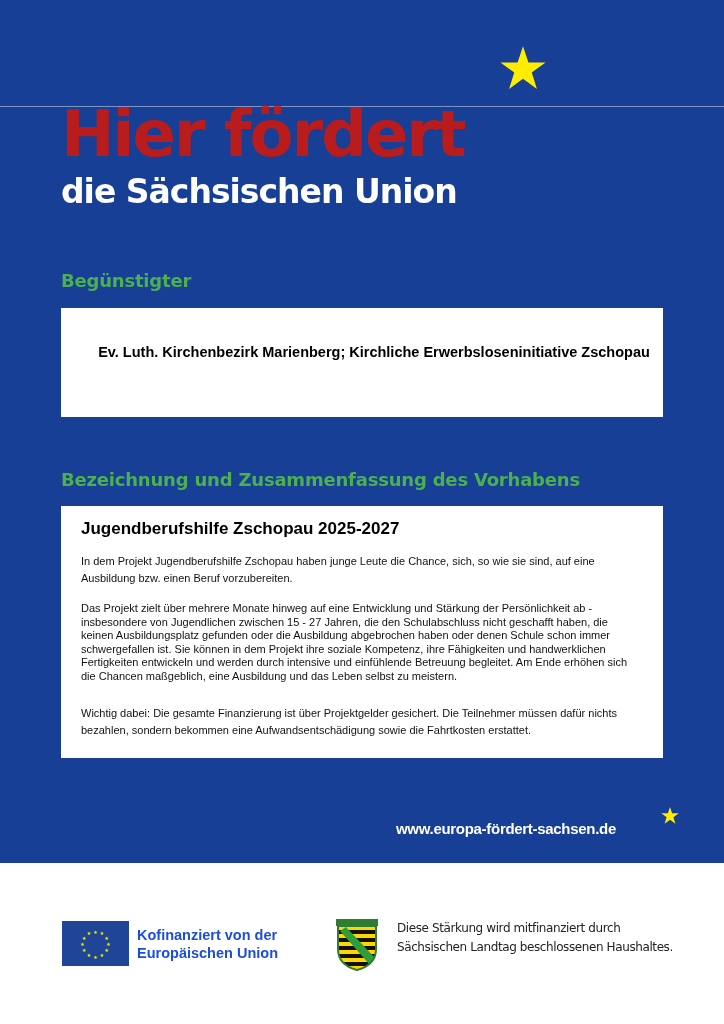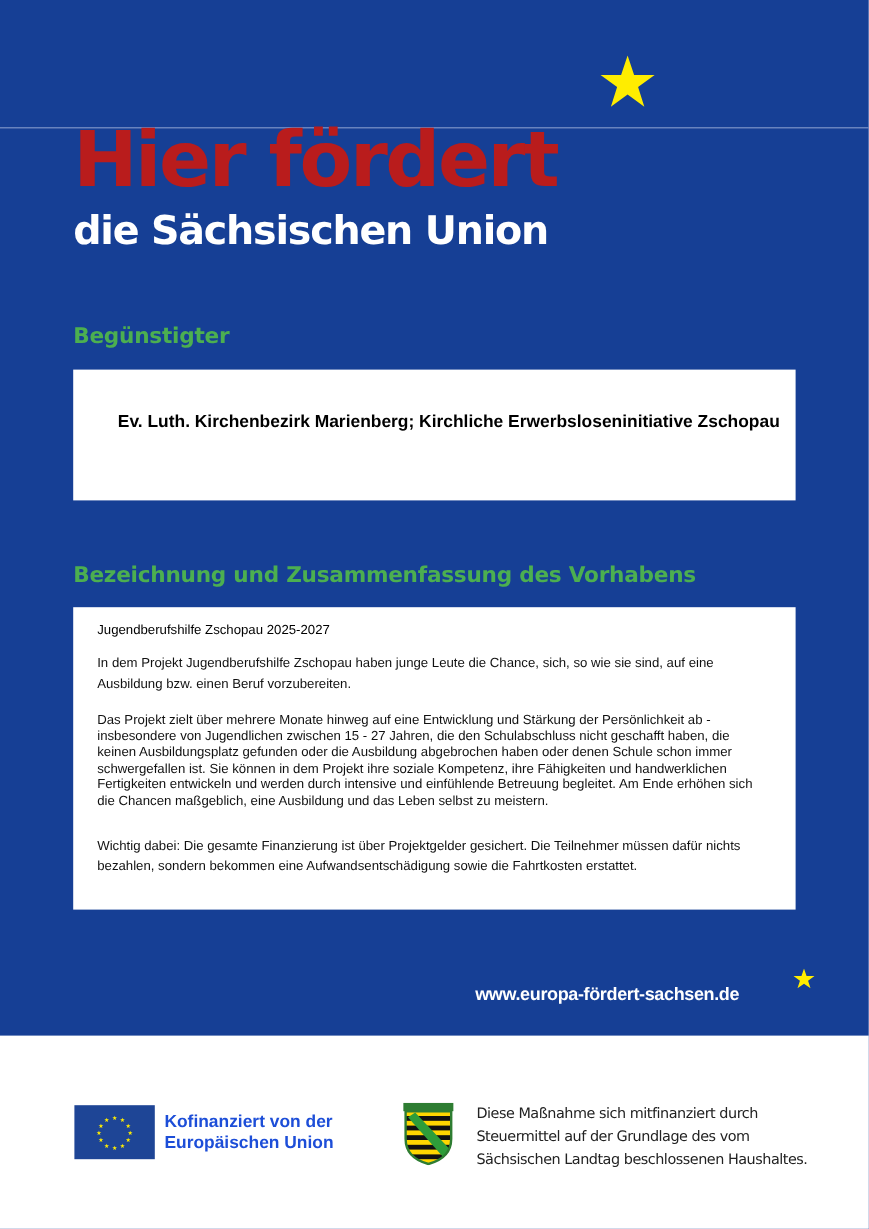--- a/index.html
+++ b/index.html
@@ -10,21 +10,21 @@
   .star-bottom { position: absolute; left: 661px; top: 807px; width: 18px; height: 17px; }
   .title1 { position: absolute; left: 61px; top: 96px; color: #b91c1c; font-family: "DejaVu Sans", sans-serif; font-weight: bold; font-size: 64px; letter-spacing: -2px; line-height: 76px; white-space: nowrap; }
   .title2 { position: absolute; left: 61px; top: 170px; color: #ffffff; font-family: "DejaVu Sans", sans-serif; font-weight: bold; font-size: 33px; letter-spacing: -1px; line-height: 44px; white-space: nowrap; }
   .section-label { position: absolute; left: 61px; color: #4caf50; font-family: "DejaVu Sans", sans-serif; font-weight: bold; font-size: 18px; letter-spacing: -0.2px; white-space: nowrap; }
   .lbl1 { top: 270px; }
   .lbl2 { top: 469px; }
   .box { position: absolute; left: 61px; width: 602px; background: #ffffff; box-sizing: border-box; }
   .box1 { top: 308px; height: 109px; }
   .box2 { top: 506px; height: 252px; padding: 13px 20px 0 20px; }
   .beneficiary { position: absolute; left: 12px; top: 36px; width: 100%; text-align: center; color: #000; font-size: 14.5px; font-weight: bold; white-space: nowrap; }
-  .proj-title { font-size: 11px; font-weight: normal; color: #000; margin: 0 0 14px 0; }
+  .proj-title { font-size: 17px; font-weight: bold; color: #000; margin: 0 0 14px 0; }
   .para { font-size: 11px; color: #111; line-height: 13.5px; margin: 0; }
   .p1 { margin-bottom: 15px; line-height: 17px; }
   .p2 { margin-bottom: 22px; }
   .p3 { line-height: 17px; }
   .website { position: absolute; left: 396px; top: 820px; color: #ffffff; font-family: Liberation Sans, sans-serif; font-weight: bold; font-size: 15px; letter-spacing: -0.3px; white-space: nowrap; }
   .eu-flag { position: absolute; left: 62px; top: 921px; width: 67px; height: 45px; background: #1e4596; }
   .eu-text { position: absolute; left: 137px; top: 926px; color: #1d4ed8; font-weight: bold; font-size: 14.5px; line-height: 18px; white-space: nowrap; }
   .saxony-crest { position: absolute; left: 336px; top: 919px; width: 42px; height: 52px; }
   .saxony-text { position: absolute; left: 397px; top: 919px; color: #222; font-family: "DejaVu Sans", sans-serif; font-size: 12px; line-height: 19px; letter-spacing: -0.4px; white-space: nowrap; }
 </style>
@@ -94,16 +94,15 @@
     <rect x="0" y="11" width="42" height="4" fill="#111"></rect>
     <rect x="0" y="19" width="42" height="4" fill="#111"></rect>
     <rect x="0" y="27" width="42" height="4" fill="#111"></rect>
     <rect x="0" y="35" width="42" height="4" fill="#111"></rect>
     <rect x="0" y="43" width="42" height="4" fill="#111"></rect>
     <polygon points="4,12 10,8 40,40 34,46" fill="#2e9d3a"></polygon>
   </g>
   <path d="M2,7 H40 V30 Q40,46 21,51 Q2,46 2,30 Z" fill="none" stroke="#2e7d32" stroke-width="2"></path>
 </svg>
 <div class="saxony-text">
-  <div>Diese Maßnahme sich mitfinanziert durch</div>
-  <div>Steuermittel auf der Grundlage des vom</div>
+  <div>Diese Stärkung wird mitfinanziert durch</div>
   <div>Sächsischen Landtag beschlossenen Haushaltes.</div>
 </div>
 
 </body></html>

